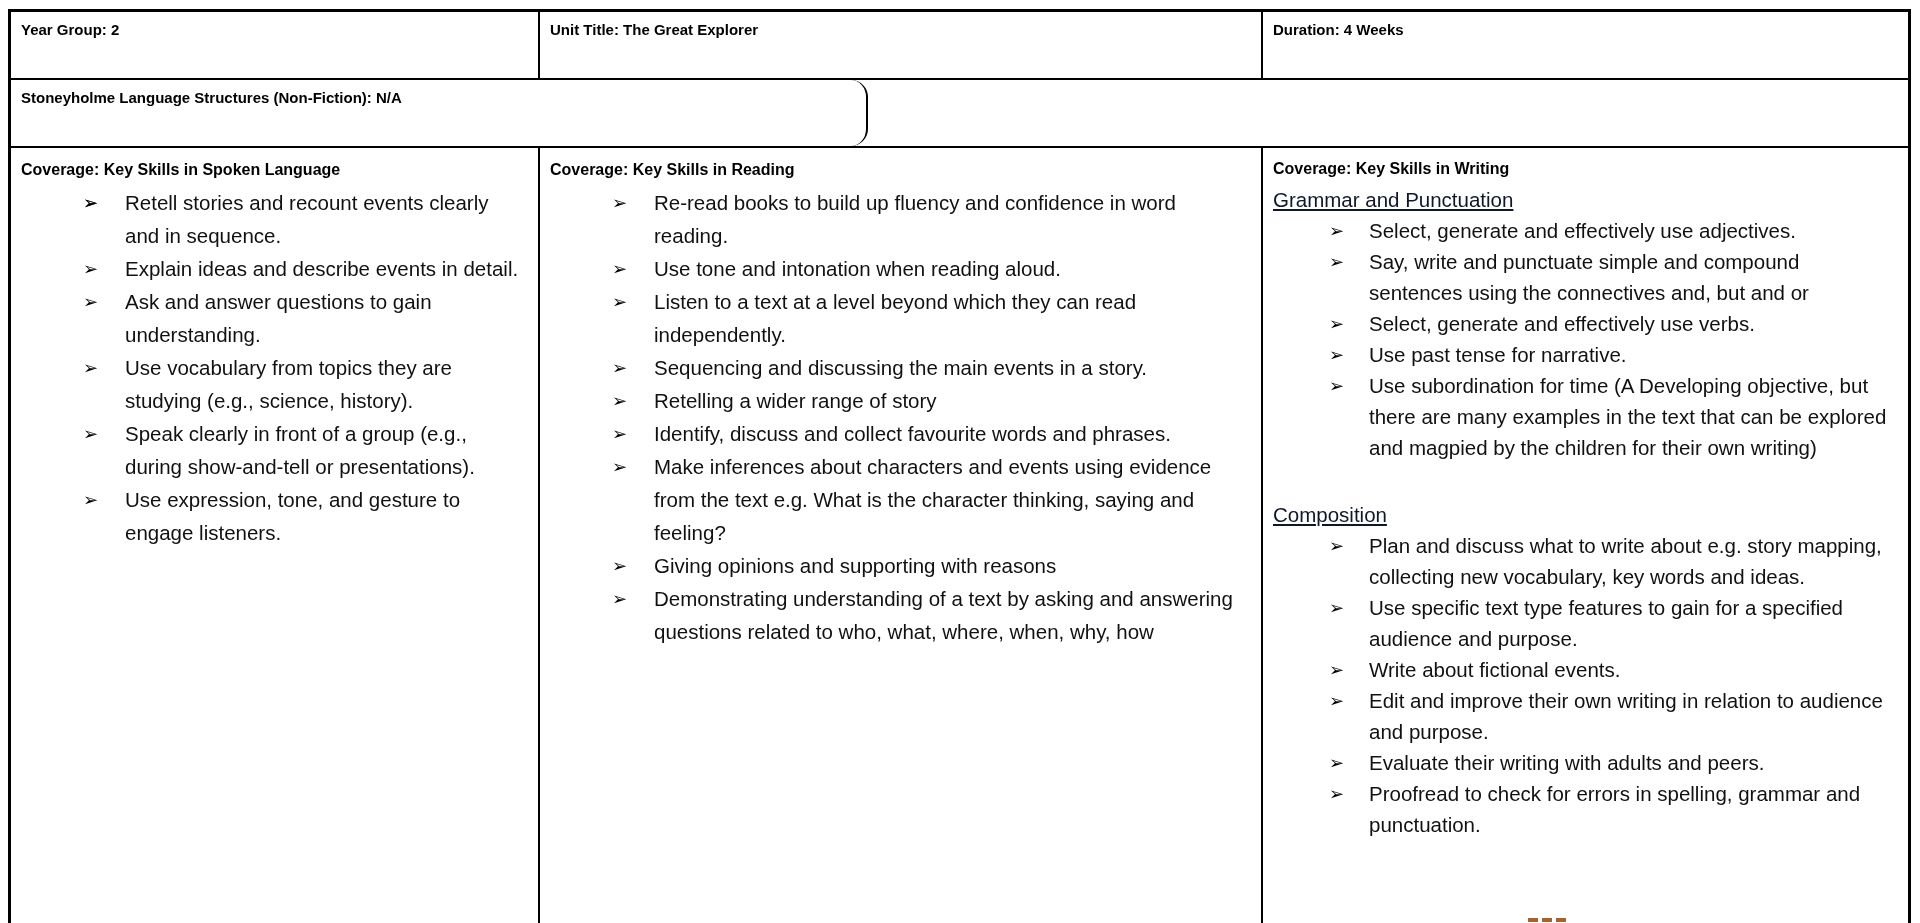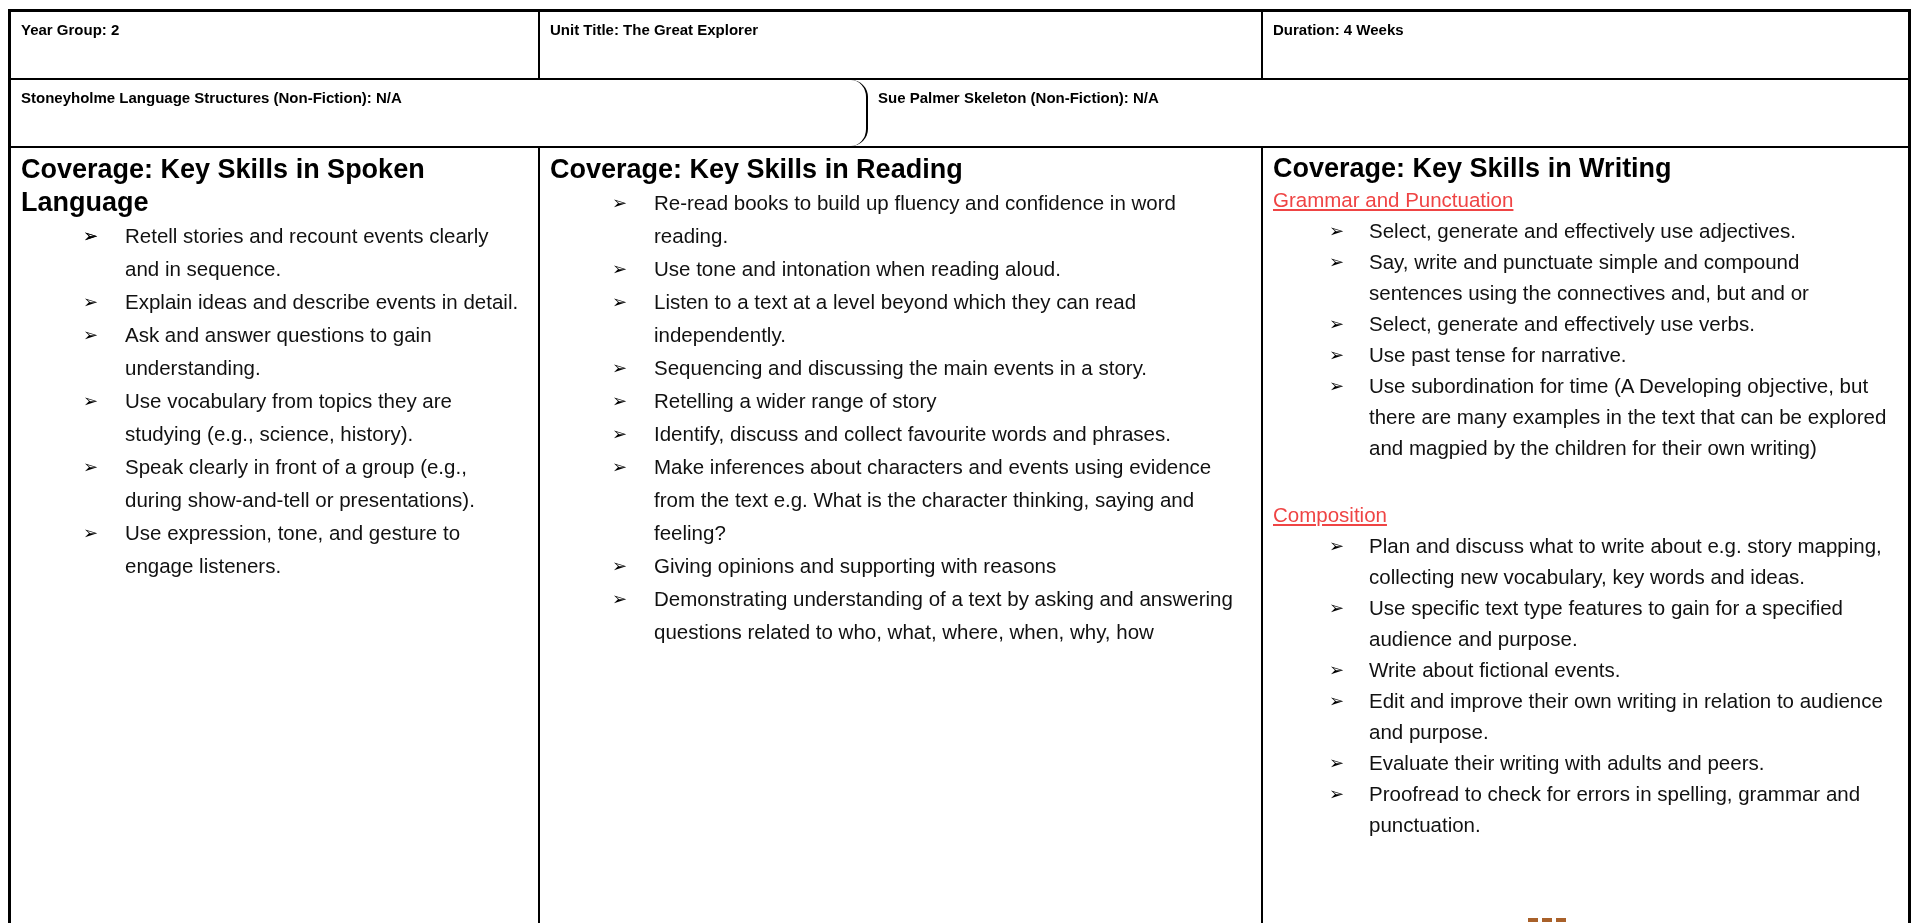--- a/index.html
+++ b/index.html
@@ -17,28 +17,28 @@
   .row.r3{border-bottom-width:3px;}
   .cell{box-sizing:border-box;border-right:2px solid #000;padding:5px 10px 4px 10px;overflow:hidden;}
   .cell.last{border-right:none;flex:1;}
   .r1{height:66px;}
   .r2{height:66px;}
   .r3{height:777px;}
   .r1 .c-a,.r3 .c-a{width:529px;}
   .r1 .c-b,.r3 .c-b{width:723px;}
   .r2 .c-d{width:857px;border-radius:17px;}
   .hdr{font-weight:bold;font-size:15px;line-height:26px;color:#000;}
-  .col-title{font-weight:bold;font-size:27px;color:#000;}
+  .col-title{font-weight:bold;font-size:16px;color:#000;}
   
   .colbody{font-size:20.5px;line-height:33px;}
   .col-title{line-height:33px;}
   
   .c-c .colbody{font-size:20.5px;line-height:31px;}
   .c-c .col-title{line-height:31px;}
-  .sec-h{font-size:20.5px;text-decoration:underline;color:#ef4444;}
+  .sec-h{font-size:20.5px;text-decoration:underline;color:#0f172a;}
   .colbody .sec-h + ul{margin-top:0;}
   .colbody .sec-h:not(:first-child){margin-top:36px;}
   ul.skills{list-style:none;margin:0;padding:0;}
   ul.skills li{position:relative;padding-left:104px;}
   .c-c ul.skills li{padding-left:96px;}
   .blt{
     position:absolute;left:62px;top:0;
     font-family:"DejaVu Sans",sans-serif;font-size:18px;color:#000;
   }
   .c-c .blt{left:56px;}
@@ -60,23 +60,20 @@
         <span class="hdr">Unit Title: The Great Explorer</span>
       </div>
       <div class="cell c-c last">
         <span class="hdr">Duration: 4 Weeks</span>
       </div>
     </div>
 
     <div class="row r2">
       <div class="cell c-d">
         <span class="hdr">Stoneyholme Language Structures (Non-Fiction): N/A</span>
-      </div>
-      <div class="cell last">
-        <span class="hdr">Sue Palmer Skeleton (Non-Fiction): N/A</span>
       </div>
     </div>
 
     <div class="row r3">
       <div class="cell c-a">
         <div class="col-title">Coverage: Key Skills in Spoken Language</div>
         <div class="colbody">
             <ul class="skills">
               <li><span class="blt">➢</span></li>
               <li><span class="blt">➢</span><span>Retell stories and recount events clearly and in sequence.</span></li>

